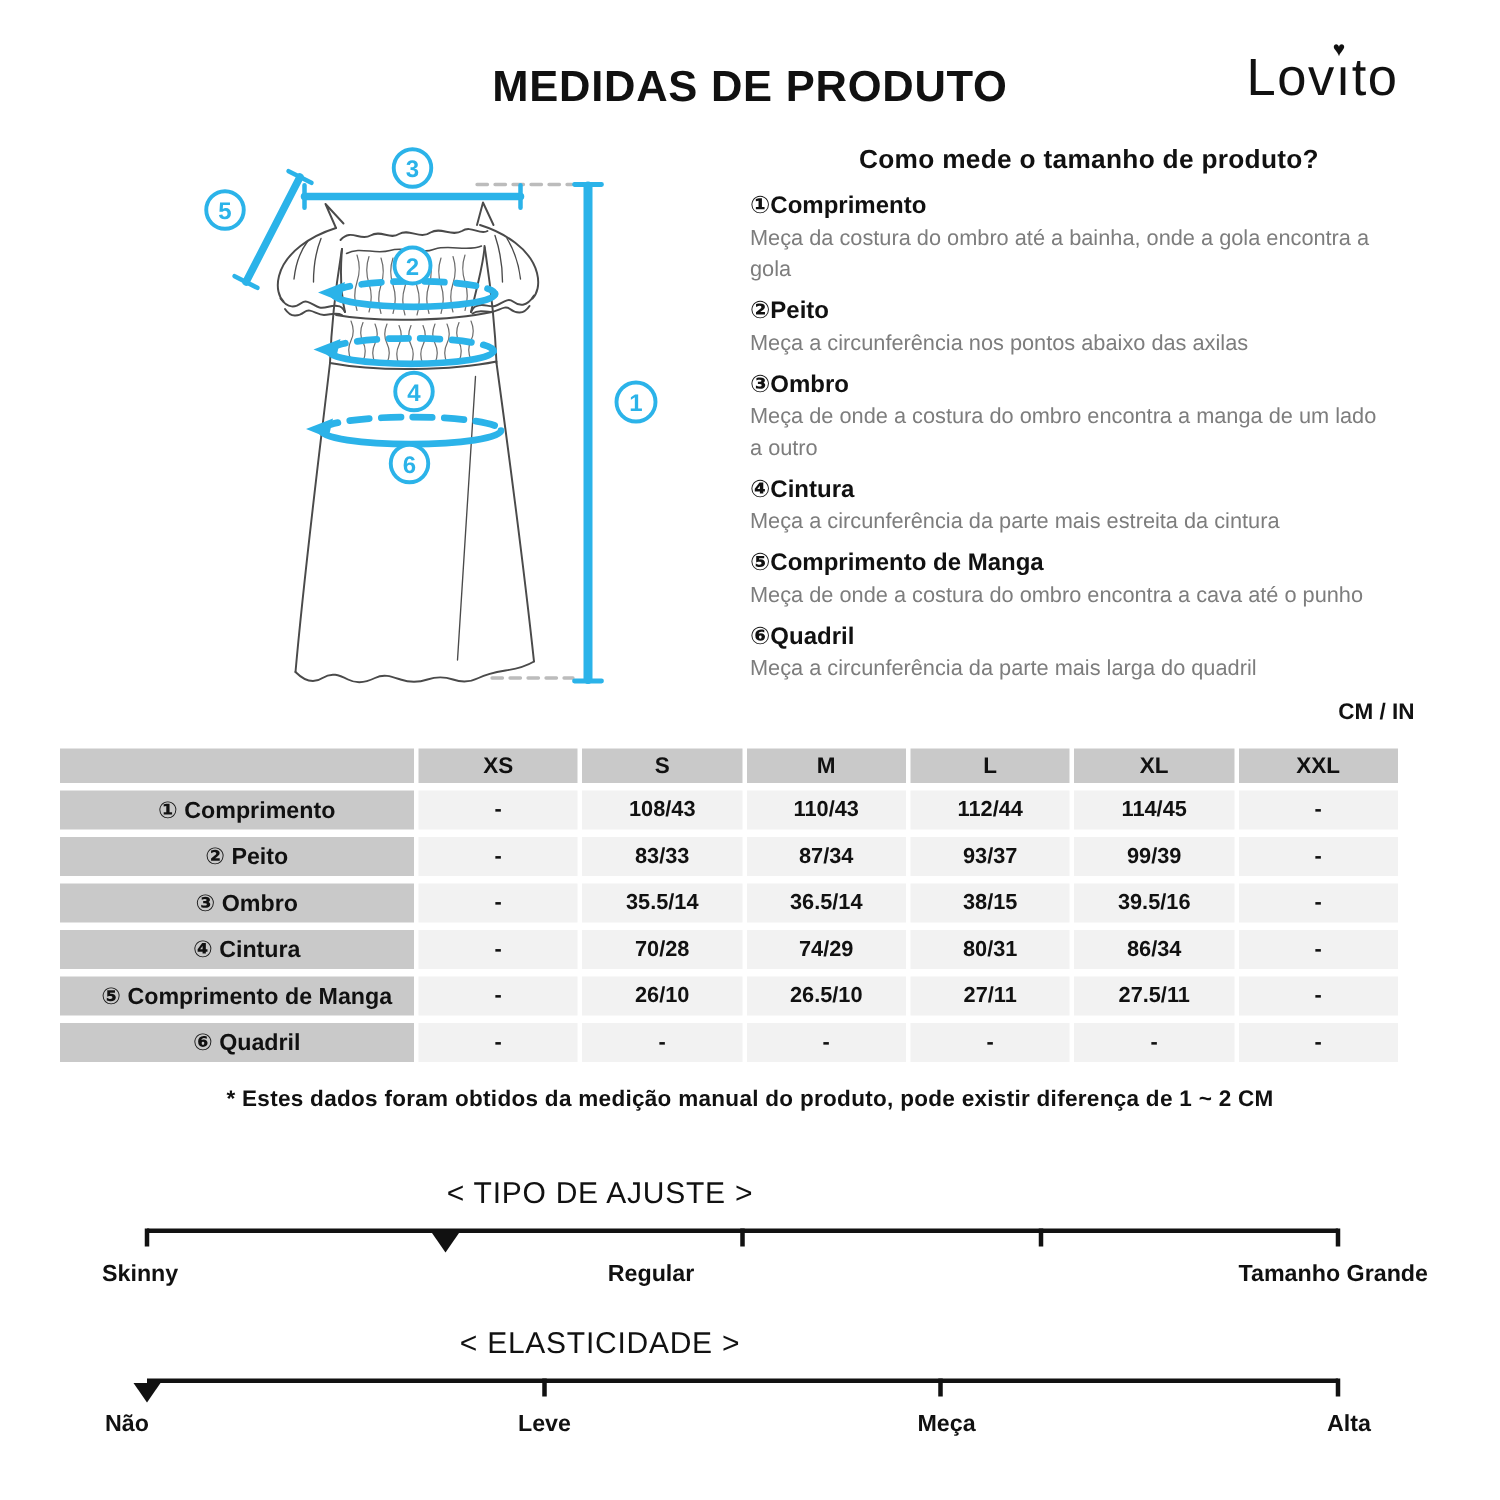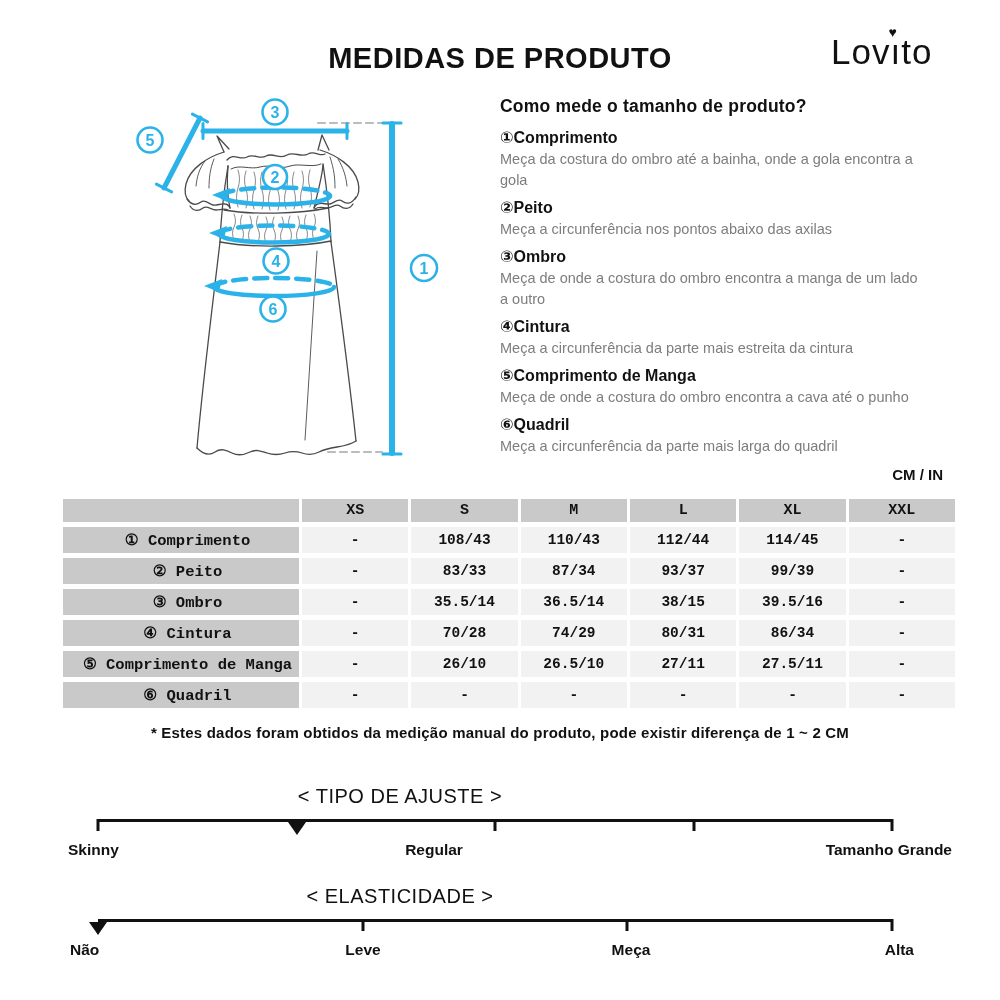--- a/index.html
+++ b/index.html
@@ -8,28 +8,28 @@
   .abs{position:absolute;}
 
   
   #title{left:0;top:42px;width:1000px;text-align:center;font-size:29px;font-weight:800;letter-spacing:.5px;}
   #logo{left:831px;top:32px;font-size:35px;font-weight:400;letter-spacing:1px;}
   .logo-i{position:relative;display:inline-block;}
   .logo-heart{position:absolute;left:-2px;top:-7px;font-size:14px;line-height:14px;}
 
   
   #guide{left:500px;top:96px;width:452px;}
-  #guide h2{margin:0 0 10px 0;font-size:17.5px;font-weight:800;letter-spacing:.2px;}
+  #guide h2{margin:0 0 10px 0;font-size:17.5px;font-weight:800;letter-spacing:.2px;text-align:center;}
   .g-item{margin:0 0 2px 0;}
   .g-label{font-size:16px;font-weight:700;line-height:22px;margin-top:6px;}
   .g-desc{font-size:14.5px;line-height:21px;color:#7d7d7d;width:420px;}
 
   
   #units{left:0;top:466px;width:943px;text-align:right;font-size:15px;font-weight:800;}
-  #size-table{position:absolute;left:60px;top:494px;border-collapse:separate;border-spacing:3px 5px;table-layout:fixed;width:898px;font-family:Liberation Mono, monospace;}
+  #size-table{position:absolute;left:37px;top:494px;border-collapse:separate;border-spacing:3px 5px;table-layout:fixed;width:898px;}
   #size-table th,#size-table td{font-size:15px;font-weight:700;padding:0;}
   #size-table th{background:#c9c9c9;height:23px;text-align:center;}
   #size-table td.rowlabel{background:#c9c9c9;height:26px;text-align:center;padding-left:13px;font-size:15.5px;}
   #size-table td.val{background:#f2f2f2;height:26px;text-align:center;font-size:14.5px;}
   #footnote{left:0;top:724px;width:1000px;text-align:center;font-size:15px;font-weight:700;letter-spacing:.2px;}
 
   
   .scale-title{width:800px;text-align:center;font-size:20px;font-weight:400;letter-spacing:.5px;}
   .scale-track{position:absolute;left:98px;width:794px;height:14px;}
   .scale-line{position:absolute;left:0;top:0;width:100%;height:3px;background:#111;}

